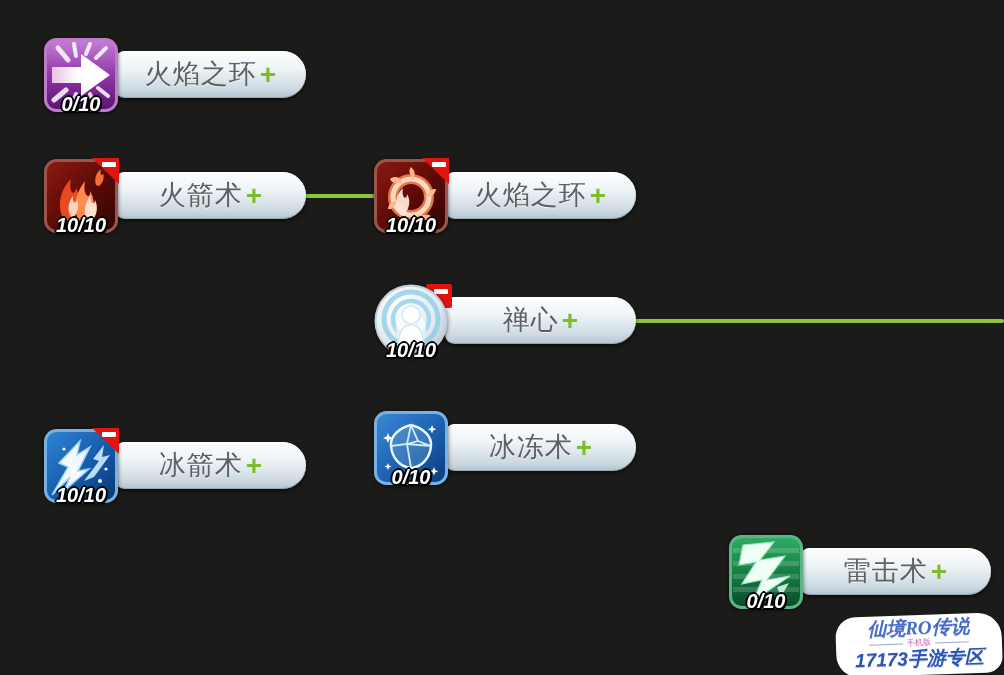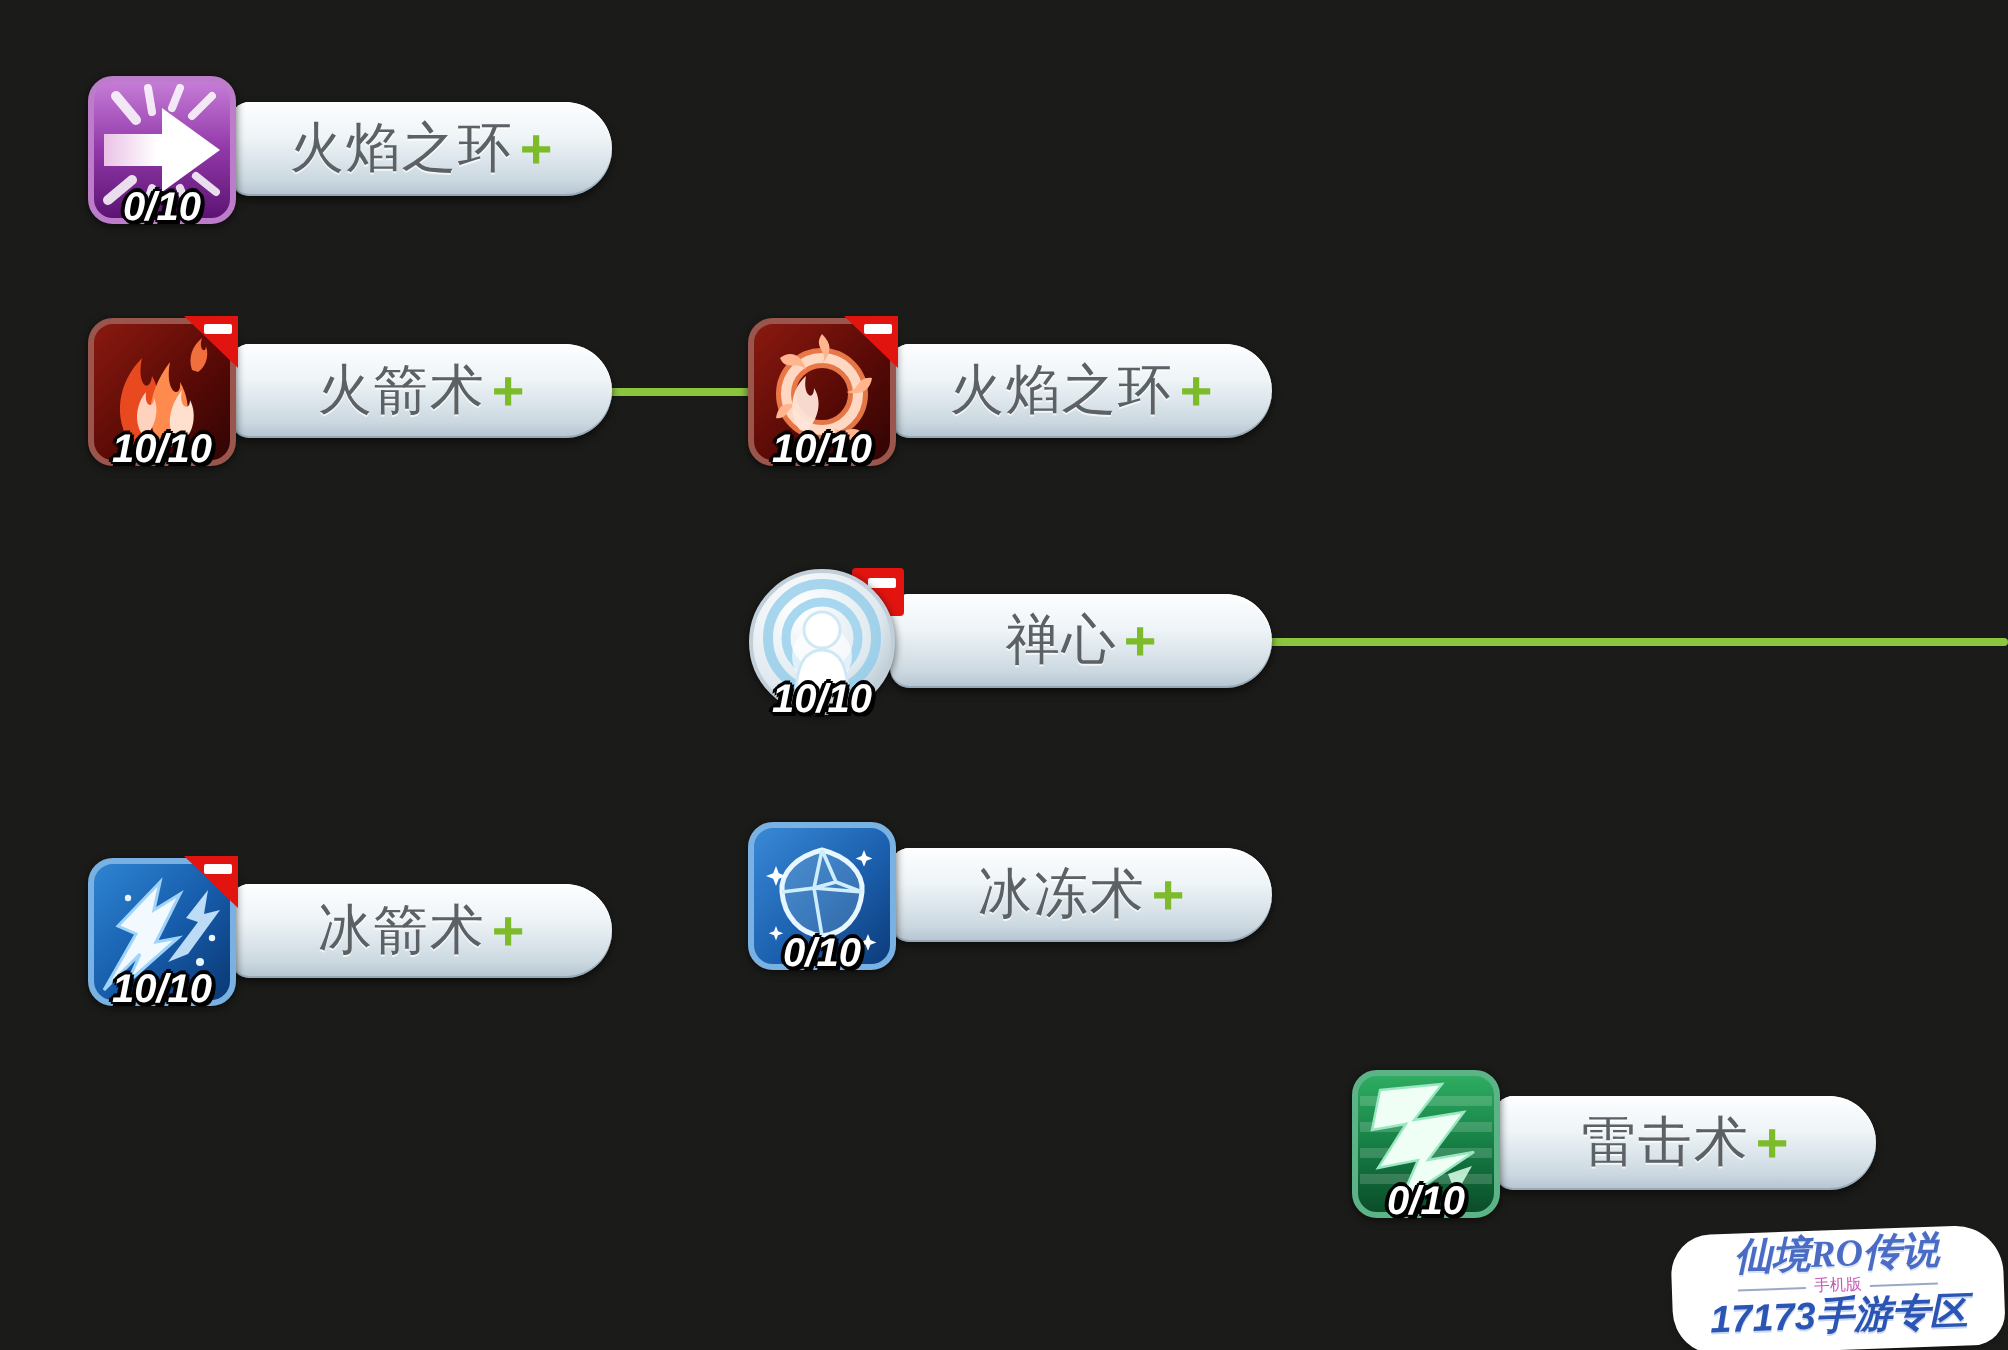--- a/index.html
+++ b/index.html
@@ -253,21 +253,21 @@
           <path d="M14,22 l1.4,3.6 3.6,1.4 -3.6,1.4 -1.4,3.6 -1.4,-3.6 -3.6,-1.4 3.6,-1.4 Z"></path>
           <path d="M58,14 l1.2,3 3,1.2 -3,1.2 -1.2,3 -1.2,-3 -3,-1.2 3,-1.2 Z"></path>
           <path d="M60,56 l1.2,3 3,1.2 -3,1.2 -1.2,3 -1.2,-3 -3,-1.2 3,-1.2 Z"></path>
           <path d="M14,52 l1,2.6 2.6,1 -2.6,1 -1,2.6 -1,-2.6 -2.6,-1 2.6,-1 Z"></path>
         </g>
       </svg>
       <div class="level">0/10</div>
     </div>
   </div>
 
-  <div class="skill-node" style="left:676px; top:535px;padding-left:44px;">
+  <div class="skill-node" style="left:729px; top:535px;padding-left:44px;">
     <div class="pill">
       <span class="skill-name">雷击术</span>
       <span class="plus-sign">+</span>
     </div>
     <div class="icon-box">
       <svg width="74" height="74" viewBox="0 0 74 74">
         <defs>
           <linearGradient id="lt_bg" x1="0" y1="0" x2="0" y2="1">
             <stop offset="0" stop-color="#2fae62"></stop>
               <stop offset=".55" stop-color="#147a42"></stop>

